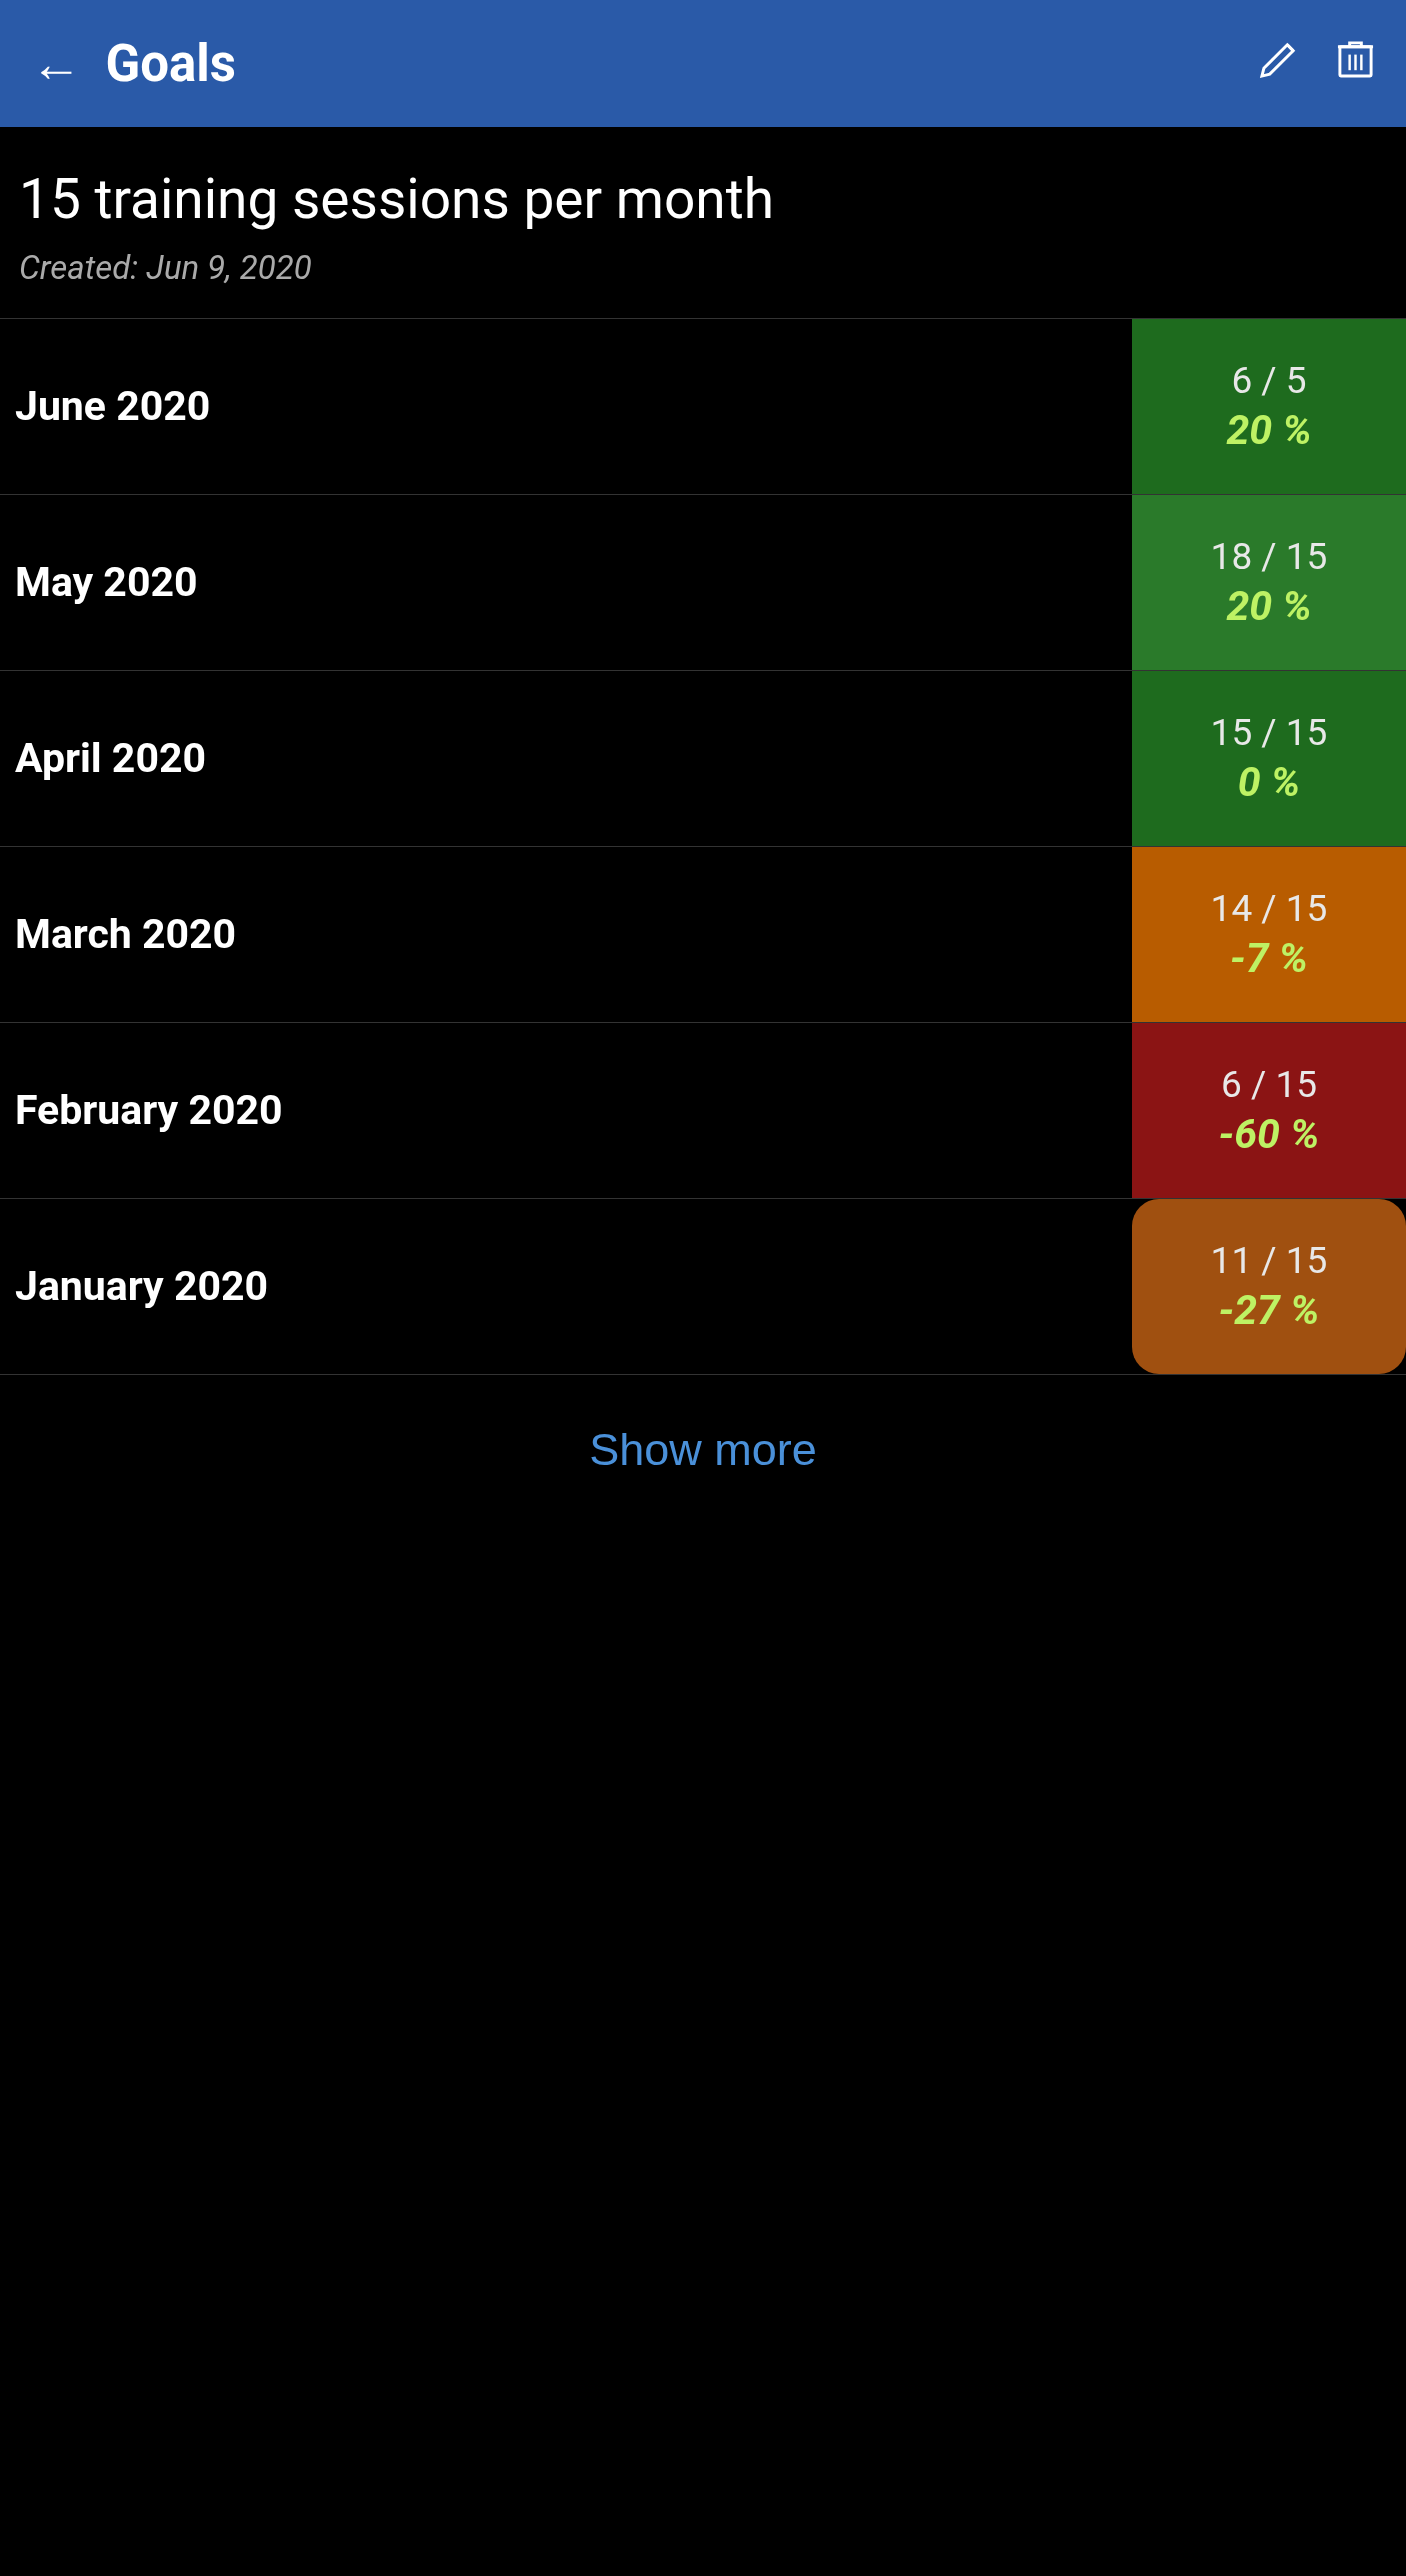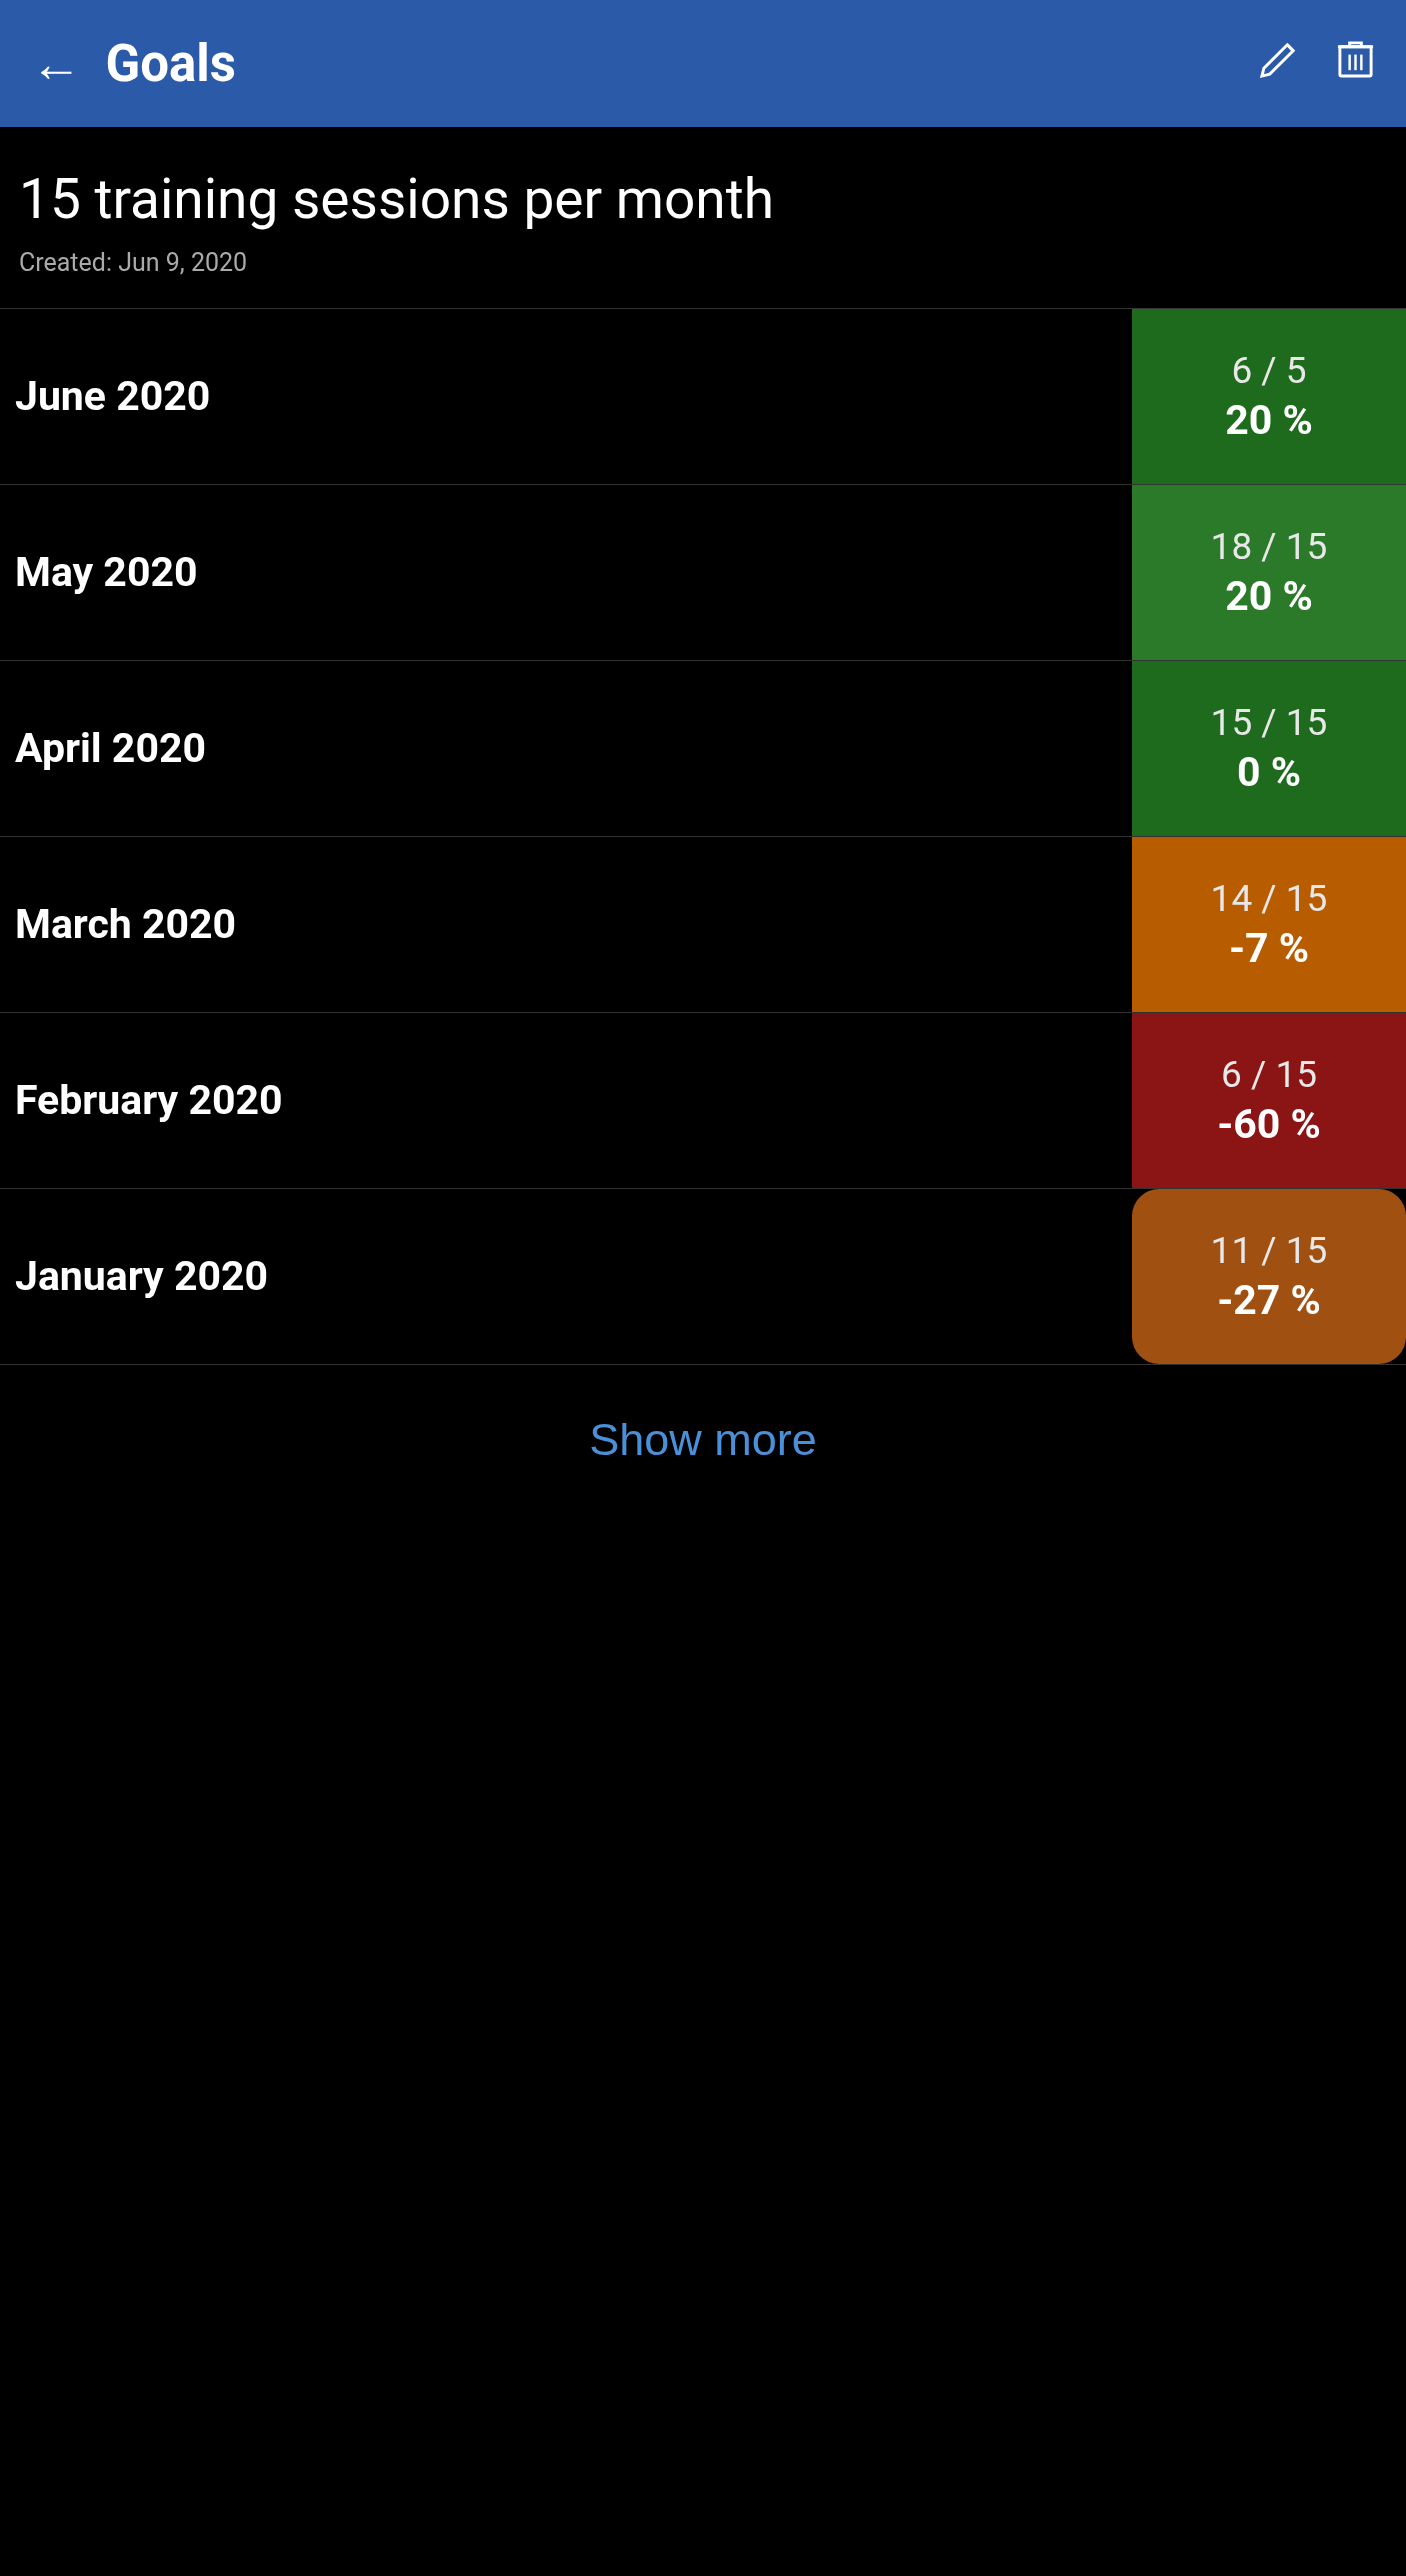--- a/index.html
+++ b/index.html
@@ -64,21 +64,22 @@
     .goal-title {
       color: #fff;
       font-size: 55px;
       font-weight: 400;
       line-height: 1.2;
       margin-bottom: 15.7px;
     }
 
     .goal-created {
       color: #aaa;
-      font-size: 25px;
+      font-size: 33px;
+      font-style: italic;
     }
 
     
     .data-row {
       display: flex;
       align-items: stretch;
       border-bottom: 1px solid #333;
       min-height: 176px;
     }
 
@@ -104,23 +105,24 @@
     }
 
     .row-value .count {
       color: #e8e8e8;
       font-size: 37px;
       font-weight: 400;
       text-align: right;
     }
 
     .row-value .percent {
-      color: #ffffff;
+      color: #bef264;
       font-size: 41px;
       font-weight: 700;
+      font-style: italic;
     }
 
     .bg-green-dark { background: #1e6b1e; }
     .bg-green { background: #2a7a2a; }
     .bg-orange { background: #b85c00; }
     .bg-red { background: #8b1414; }
     .bg-orange2 { background: #a05010; border-radius: 27px; }
 
     
     .show-more-container {

